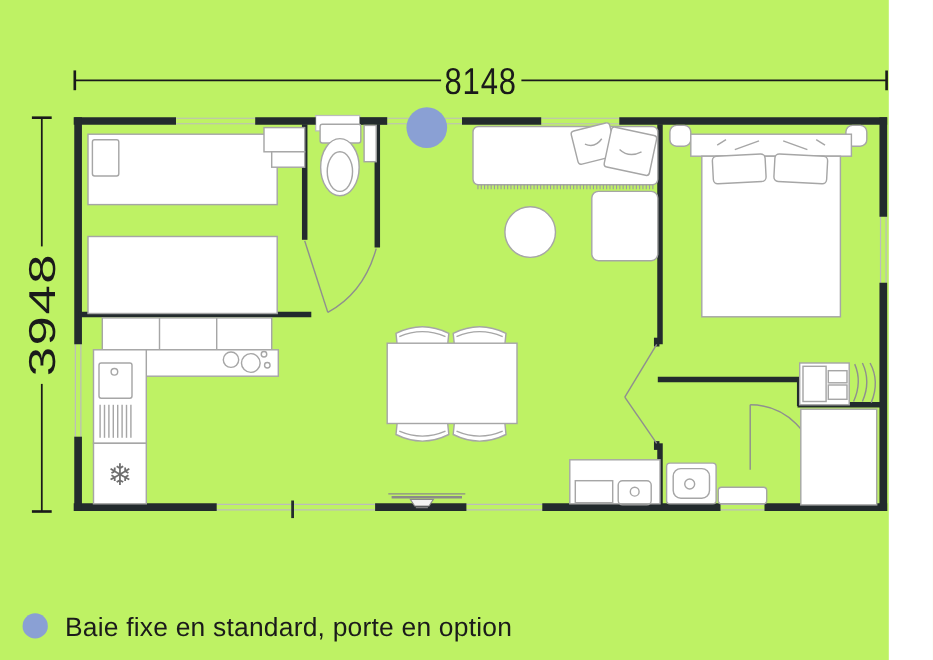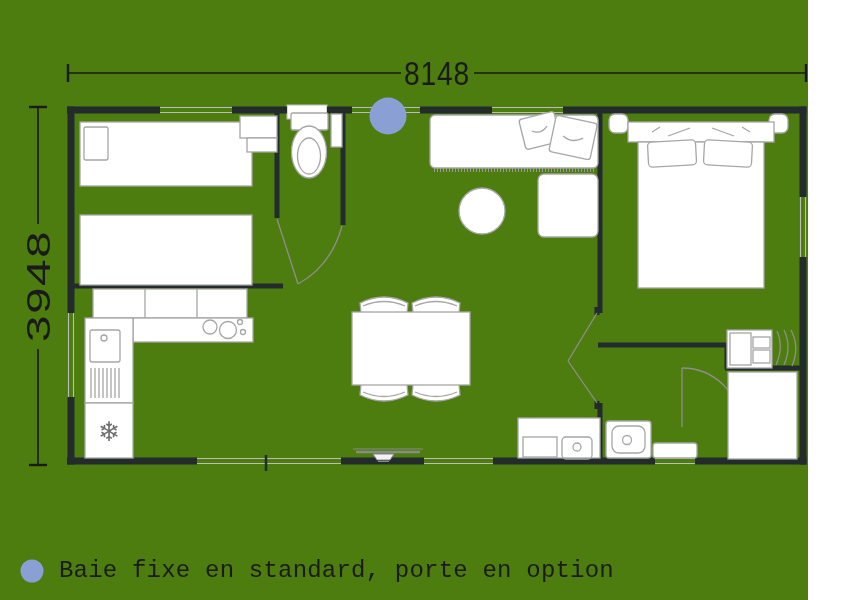--- a/index.html
+++ b/index.html
@@ -1,21 +1,21 @@
 <!DOCTYPE html>
 <html><head>
 <meta charset="utf-8">
 <style>
   html,body{margin:0;padding:0;background:#fff;}
-  .canvas{position:relative;width:808px;height:600px;background:#4d7c0f;overflow:hidden;
+  .canvas{position:relative;width:808px;height:600px;background:#bef264;overflow:hidden;
           font-family:"Liberation Sans",sans-serif;}
   .plan-svg{position:absolute;left:0;top:0;}
   .dim-text{font-family:"Liberation Sans",sans-serif;font-size:34px;fill:#1a1a1a;letter-spacing:1px;}
   .snow{font-family:"DejaVu Sans",sans-serif;font-size:27px;fill:#6e6e6e;}
-  .legend{position:absolute;left:20px;top:557px;display:flex;align-items:center;gap:15px;font-family:Liberation Mono, monospace;}
+  .legend{position:absolute;left:20px;top:557px;display:flex;gap:15px;}
   .legend-text{font-size:24px;color:#1b1b1b;letter-spacing:0.2px;}
 </style>
 </head>
 <body>
 
 <div class="canvas">
 
   <svg class="plan-svg" width="848" height="600" viewBox="0 0 848 600">
 
     <g stroke="#1a1a1a" fill="none">

